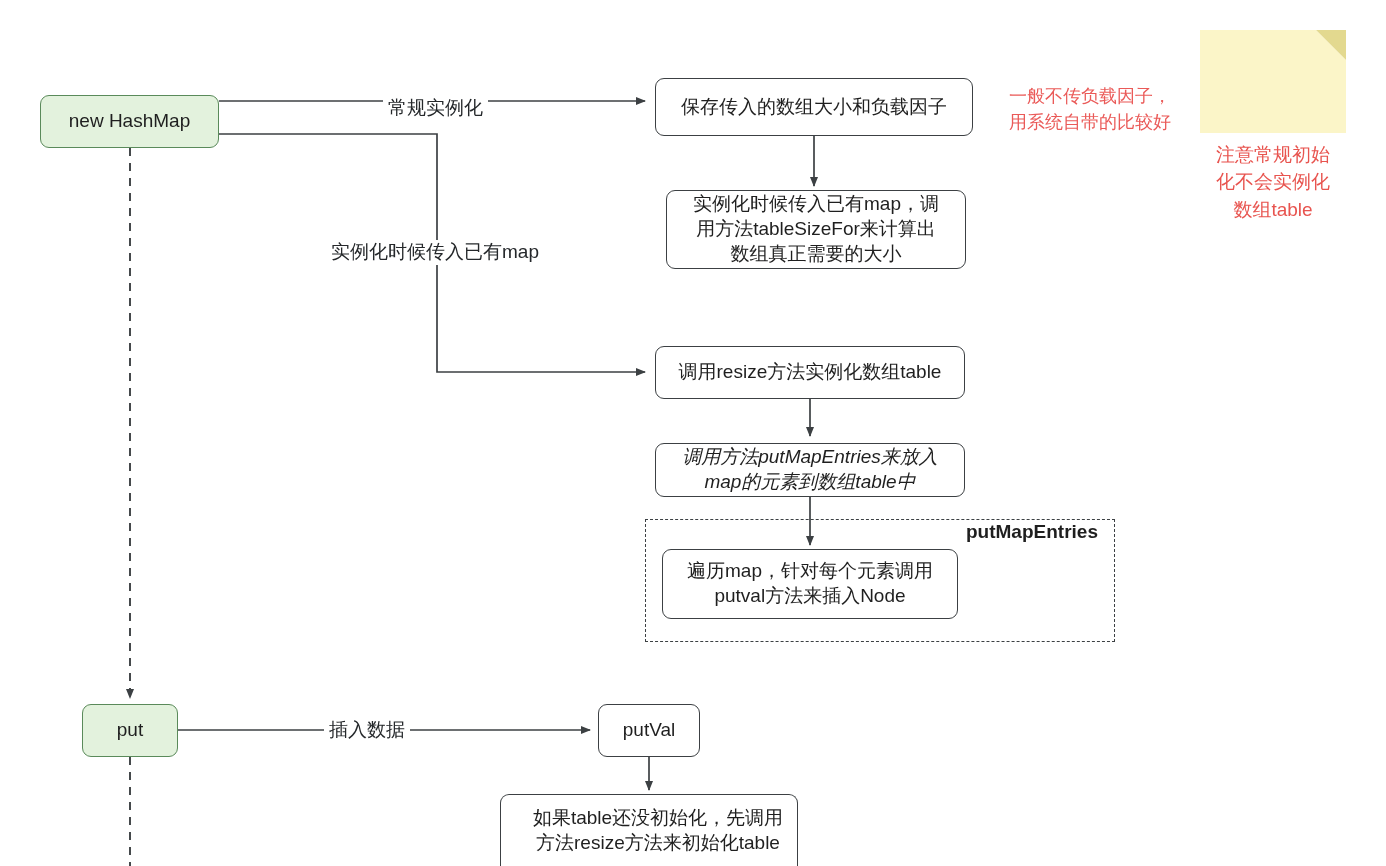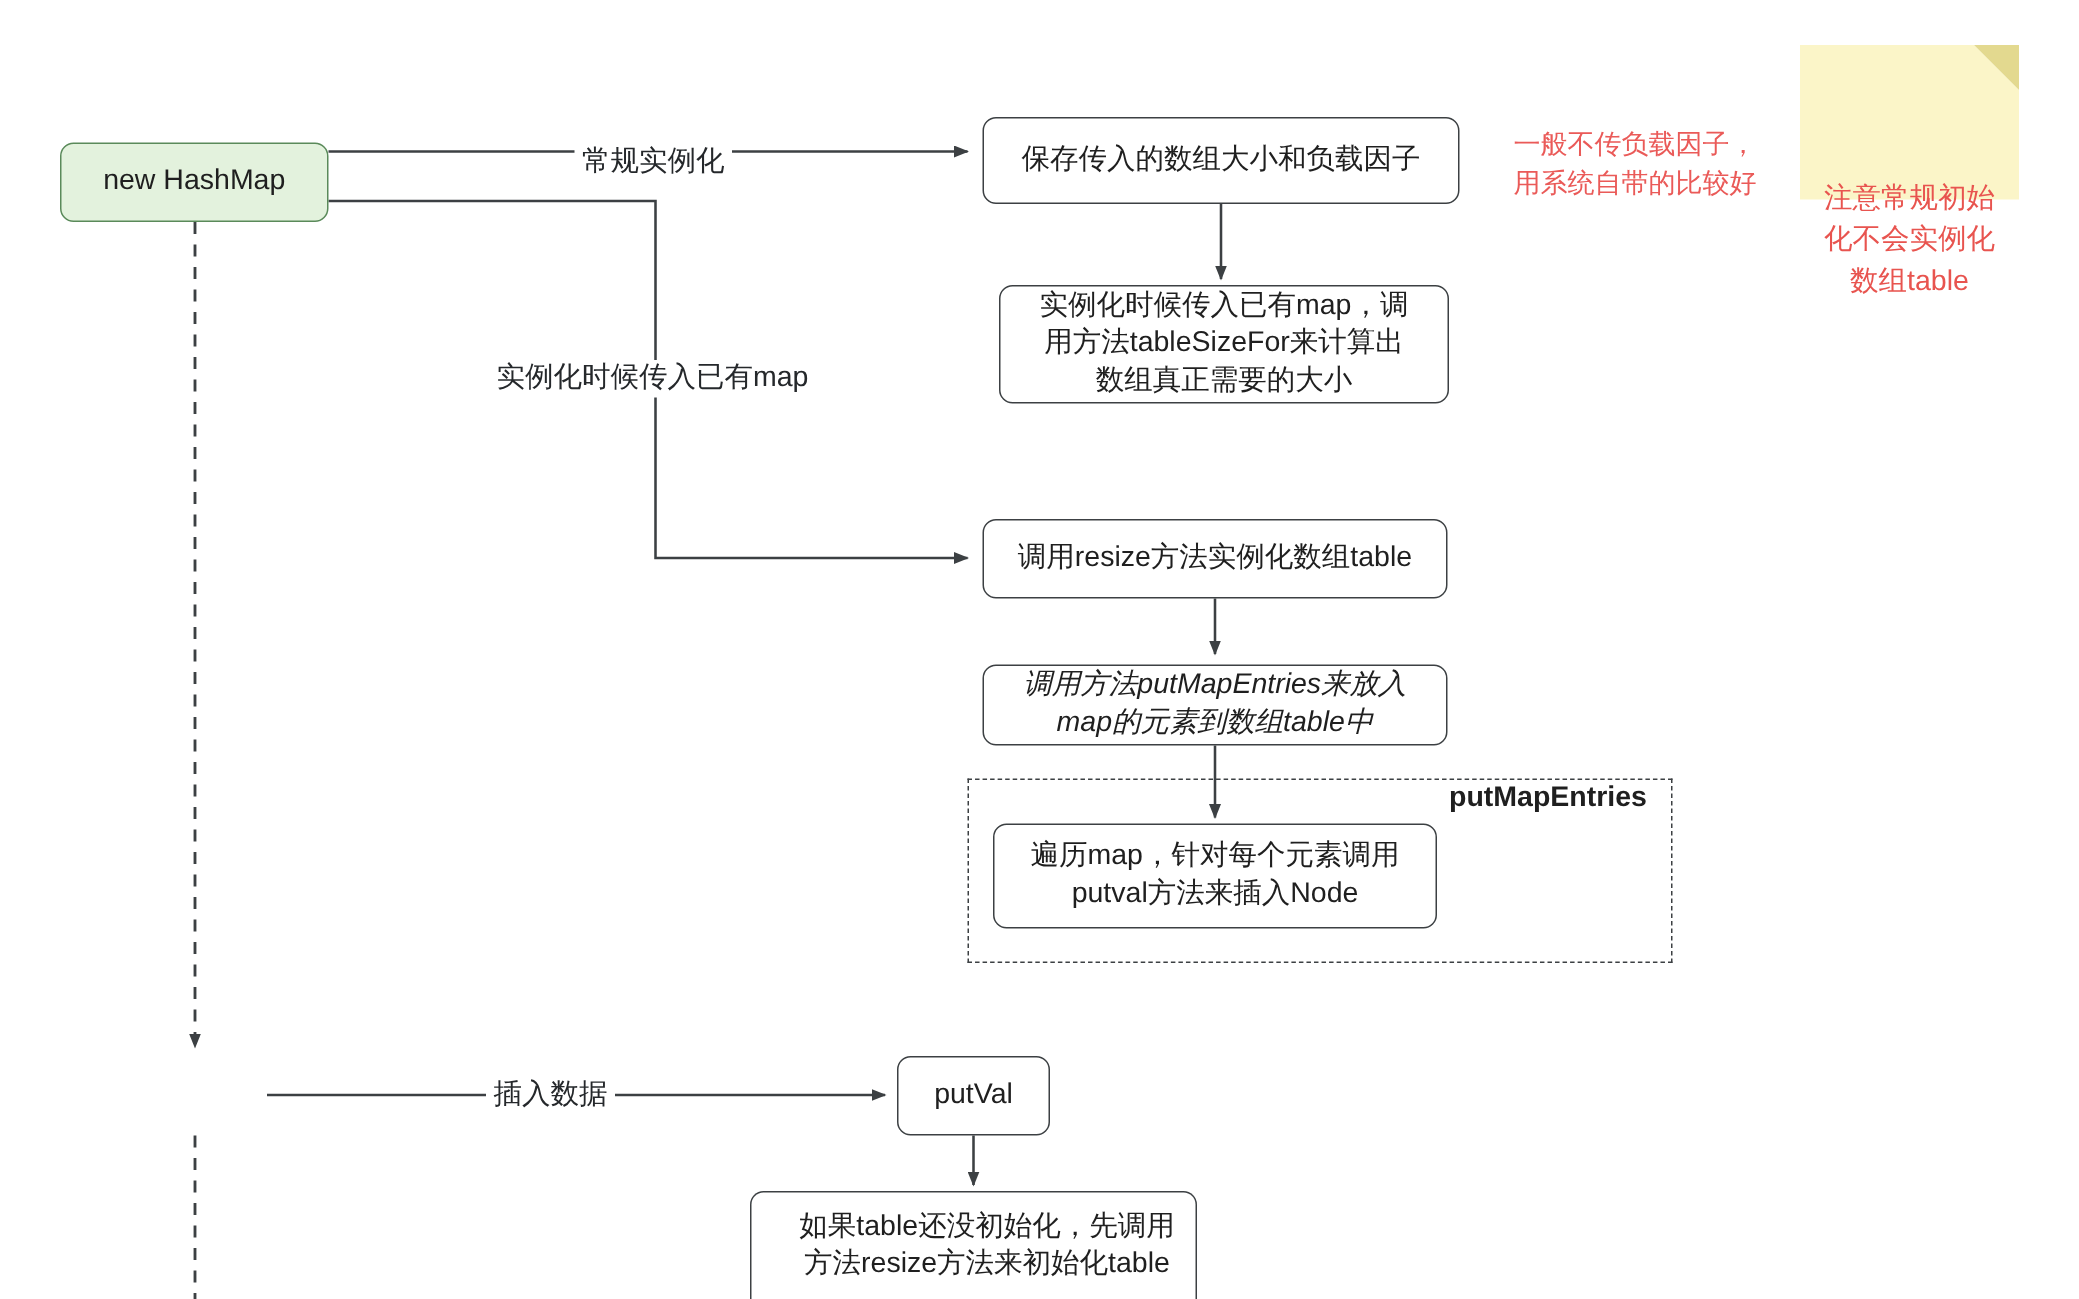--- a/index.html
+++ b/index.html
@@ -64,21 +64,21 @@
     white-space: pre-line;
   }
   .sticky {
     position: absolute;
     background: #fbf5c8;
     color: #e8544f;
     font-size: 19px;
     line-height: 1.45;
     text-align: center;
     white-space: pre-line;
-    padding: 6px 8px 10px 8px;
+    padding: 28px 8px 10px 8px;
     box-sizing: border-box;
   }
   .sticky .fold {
     position: absolute;
     right: 0;
     top: 0;
     width: 0;
     height: 0;
     border-left: 30px solid transparent;
     border-top: 30px solid #ffffff;
@@ -189,20 +189,23 @@
   <div class="node" style="left:655px; top:443px; width:310px; height:54px;font-style:italic;">
     <span>调用方法putMapEntries来放入
 map的元素到数组table中</span>
   </div>
 
   <div class="node" style="left:662px; top:549px; width:296px; height:70px;">
     <span>遍历map，针对每个元素调用
 putval方法来插入Node</span>
   </div>
 
+  <div class="node green" style="left:82px; top:704px; width:96px; height:53px;">
+    <span>put</span>
+  </div>
 
   <div class="node" style="left:598px; top:704px; width:102px; height:53px;">
     <span>putVal</span>
   </div>
 
   <div class="node" style="left:500px; top:794px; width:298px; height:72px; border-bottom:none; border-radius:9px 9px 0 0;padding-left:28px;">
     <span>如果table还没初始化，先调用
 方法resize方法来初始化table</span>
   </div>
 

